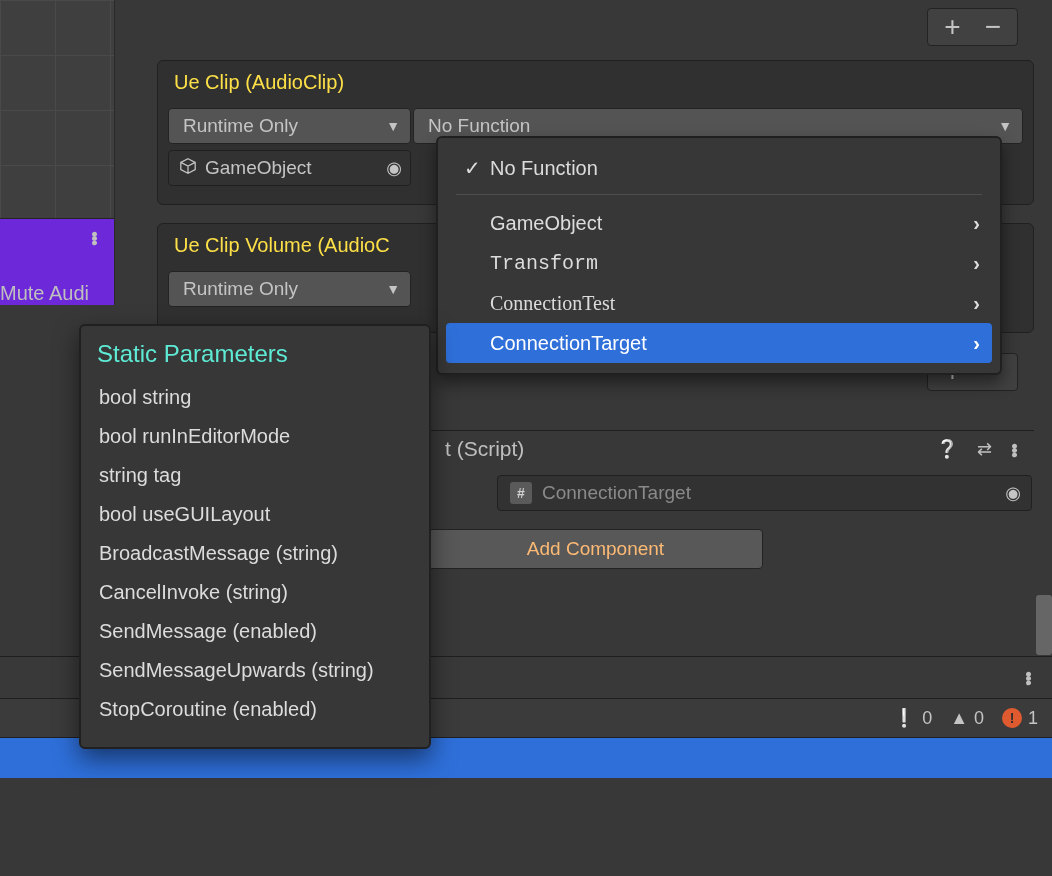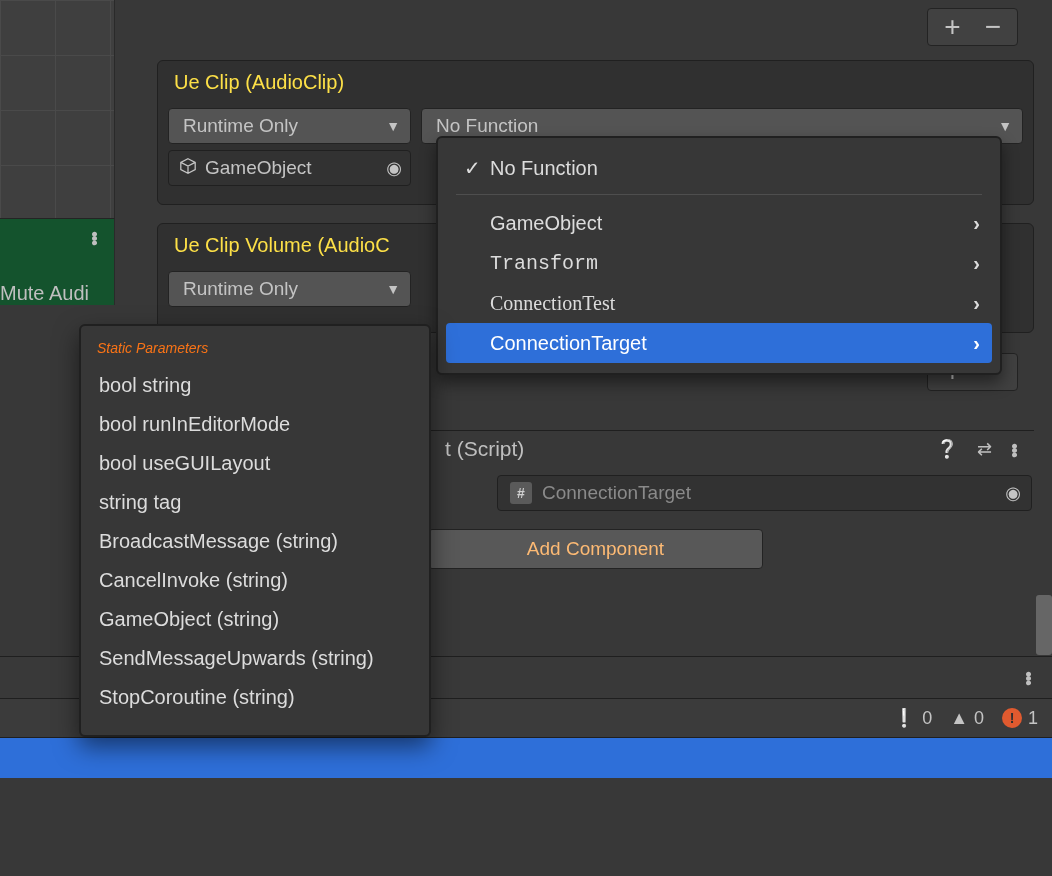--- a/index.html
+++ b/index.html
@@ -26,21 +26,21 @@
   .left-gutter .grid {
     width: 100%; height: 100%;
     background-image:
       linear-gradient(to right, #4a4a4a 1px, transparent 1px),
       linear-gradient(to bottom, #4a4a4a 1px, transparent 1px);
     background-size: 55px 55px;
   }
   .left-bar {
     position:absolute;
     left:0; top:219px; width:115px; height:86px;
-    background:#14532d;
+    background:#6d28d9;
     border-right:1px solid #2a2a2a;
     display:flex; flex-direction:column;gap:26px;
   }
   .left-bar .lb-top{
     height:40px; display:flex; align-items:center; justify-content:flex-end;
     padding-right:14px;
   }
   .left-bar .lb-bottom{
     flex:1; display:flex; align-items:center;
     padding-left:0; font-size:20px; color:#c4c4c4;
@@ -85,21 +85,21 @@
   }
   .section-header{
     padding:10px 16px 8px 16px;
     font-size:20px;
     color:#fde047;
   }
   .section-body{
     padding:6px 10px 12px 10px;
   }
   .row{
-    display:flex; gap:10px; margin-bottom:6px;
+    display:flex; gap:2px; margin-bottom:6px;
   }
   .dropdown{
     background:#545454;
     border:1px solid #232323;
     border-radius:4px;
     height:36px;
     display:flex; align-items:center; justify-content:space-between;
     padding:0 10px 0 14px;
     color:#c4c4c4;
     font-size:19px;
@@ -203,21 +203,21 @@
     left:79px; top:324px;
     width:352px;
     background:#373737;
     border:2px solid #202020;
     border-radius:6px;
     box-shadow:0 10px 24px rgba(0,0,0,0.5);
     padding:14px 12px 18px 16px;
     z-index:50;
   }
   .param-popup .hdr{
-    color:#f97316; font-size:14px; margin-bottom:10px;font-style:italic;
+    color:#5eead4; font-size:24px; margin-bottom:10px;
   }
   .param-popup .pit{
     font-size:20px; color:#dcdcdc;
     padding:8px 0 8px 2px;
     white-space:nowrap;
   }
 
   
   .bottom-strip{
     position:absolute;
@@ -426,21 +426,21 @@
         <span class="chev-right">›</span>
       </div>
     </div>
 </div>
 
 <div class="param-popup">
   <div class="hdr">Static Parameters</div>
   <div id="param-items">
       <div class="pit">bool string</div>
       <div class="pit">bool runInEditorMode</div>
+      <div class="pit">string tag</div>
       <div class="pit">bool useGUILayout</div>
-      <div class="pit">string tag</div>
       <div class="pit">BroadcastMessage (string)</div>
       <div class="pit">CancelInvoke (string)</div>
-      <div class="pit">GameObject (string)</div>
+      <div class="pit">SendMessage (enabled)</div>
       <div class="pit">SendMessageUpwards (string)</div>
-      <div class="pit">StopCoroutine (string)</div>
+      <div class="pit">StopCoroutine (enabled)</div>
     </div>
 </div>
 
 </body></html>

